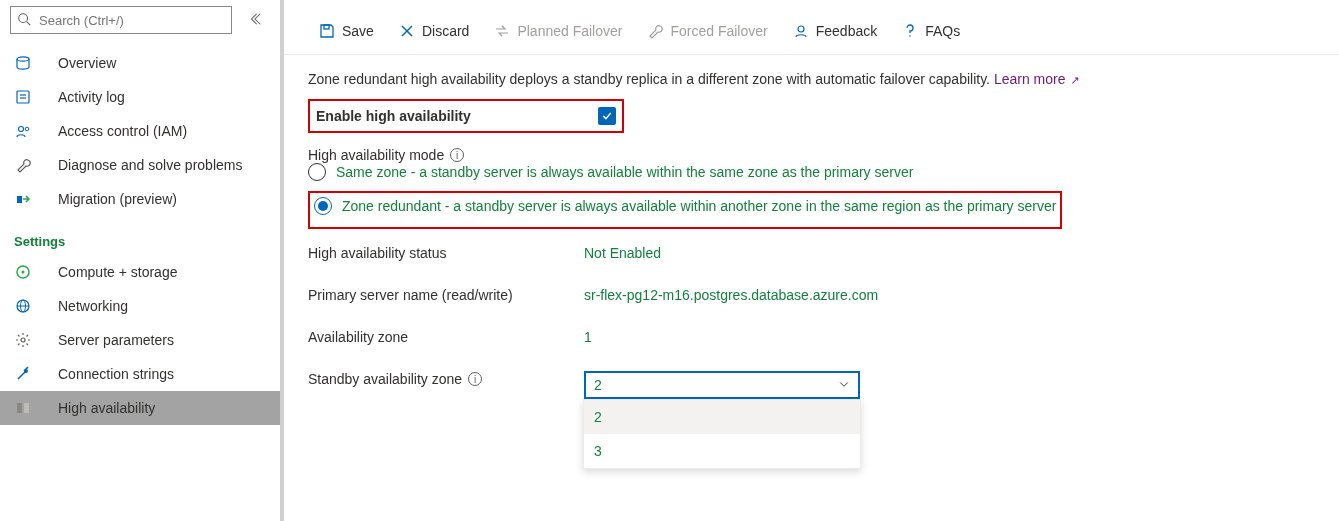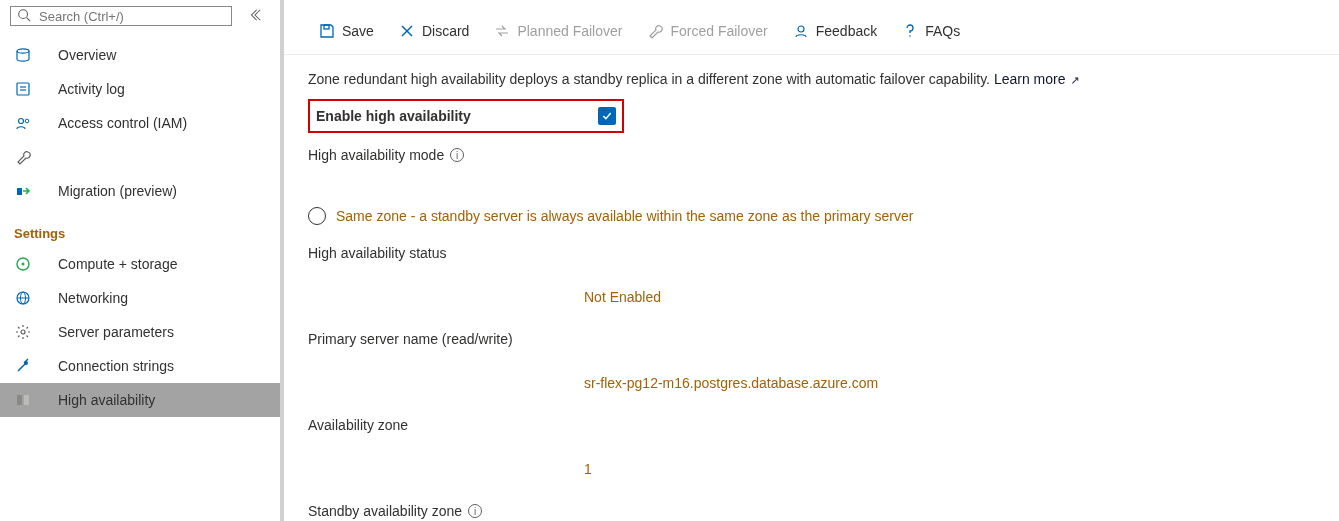--- a/index.html
+++ b/index.html
@@ -12,59 +12,59 @@
     height: 100%;
   }
   .page { display: flex; width: 1339px; height: 521px; }
   .sidebar {
     width: 280px; flex-shrink: 0;
     display: flex; flex-direction: column;
     position: relative;
   }
   .sidebar-top { padding: 6px 10px 8px 10px; display: flex; align-items: center; gap: 8px; }
   .search-box {
-    flex: 1; height: 20px; border: 1px solid #8a8886; background: #fff;
+    flex: 1; height: 28px; border: 1px solid #8a8886; background: #fff;
     display: flex; align-items: center; padding: 0 6px; gap: 6px;
   }
   .search-box input {
     border: none; outline: none; font-size: 13px; flex: 1; color: #605e5c;
   }
   .collapse-btn { width: 30px; text-align: center; color: #605e5c; cursor: pointer; }
   .nav { flex: 1; overflow: auto; padding-top: 4px; }
   .nav-item {
     display: flex; align-items: center; gap: 26px;
     padding: 8px 8px 8px 14px; font-size: 14px; color: #323130; cursor: pointer;
   }
   .nav-item.active { background: #a3a3a3; }
   .nav-item .icon { width: 18px; height: 18px; display: flex; align-items: center; justify-content: center; flex-shrink: 0; }
   .nav-heading {
-    padding: 18px 8px 6px 14px; font-size: 13px; font-weight: 600; color: #a16207;
+    padding: 18px 8px 6px 14px; font-size: 13px; font-weight: 600; color: #15803d;
   }
   .content-wrap {
     flex: 1; display: flex; flex-direction: column; min-width: 0; position: relative;
     border-left: 4px solid #d2d0ce;
   }
   .toolbar {
     display: flex; align-items: center; gap: 4px;
     padding: 18px 10px 10px 24px;
     border-bottom: 1px solid #edebe9;
   }
   .tb-btn {
     display: flex; align-items: center; gap: 6px; padding: 4px 10px; font-size: 14px; cursor: pointer;
   }
   .tb-btn.disabled { color: #a19f9d; cursor: default; }
   .tb-icon { width: 18px; height: 18px; display: flex; align-items: center; justify-content: center; }
   .main {
     flex: 1; padding: 16px 24px; overflow: visible; position: relative;
   }
   .desc { font-size: 14px; color: #323130; margin-bottom: 12px; }
-  .desc a { color: #0f172a; text-decoration: none; }
+  .desc a { color: #701a75; text-decoration: none; }
   .row { display: flex; align-items: flex-start; margin-bottom: 26px; }
   .row .label { width: 276px; flex-shrink: 0; font-size: 14px; color: #323130; display: flex; align-items: center; gap: 6px; }
-  .row .value { flex: 1; font-size: 14px; color: #a16207; margin-top: 44px; }
+  .row .value { flex: 1; font-size: 14px; color: #15803d; }
   .checkbox {
     width: 18px; height: 18px; border-radius: 2px; background: #0067b8;
     display: flex; align-items: center; justify-content: center;
   }
   .checkbox svg { width: 12px; height: 12px; }
   .highlight-enable {
     border: 2px solid #d40000; padding: 6px 6px; margin-bottom: 14px;
     display: inline-flex; align-items: center; width: 316px; font-weight: bold;
   }
   .highlight-enable .lbl { flex: 1; font-size: 14px; }
@@ -147,20 +147,21 @@
             </svg>
         </span>
         <span>Access control (IAM)</span>
       </div>
       <div class="nav-item">
         <span class="icon">
           <svg width="16" height="16" viewBox="0 0 16 16">
               <path d="M13 3 A3 3 0 0 0 9 7 L3 13 L5 15 L11 9 A3 3 0 0 0 13 3 Z" fill="none" stroke="#605e5c" stroke-width="1.2"></path>
             </svg>
         </span>
+        <span>Diagnose and solve problems</span>
       </div>
       <div class="nav-item">
         <span class="icon">
           <svg width="16" height="16" viewBox="0 0 16 16">
               <rect x="2" y="5" width="5" height="7" fill="#0067b8"></rect>
               <path d="M8 8 H14 M11 5 L14 8 L11 11" fill="none" stroke="#2aa84f" stroke-width="1.5"></path>
             </svg>
         </span>
         <span>Migration (preview)</span>
       </div>
@@ -289,20 +290,26 @@
 
       <div class="row" style="margin-bottom:10px;flex-direction:column;">
         <div class="label">
           <span>High availability mode</span>
           <span class="info-icon">i</span>
         </div>
         <div class="value radio-group">
           <div class="radio-row">
             <span class="radio"></span>
             <span>Same zone - a standby server is always available within the same zone as the primary server</span>
+          </div>
+          <div class="highlight-mode">
+            <div class="radio-row" style="margin-bottom:0;">
+              <span class="radio checked"></span>
+              <span>Zone redundant - a standby server is always available within another zone in the same region as the primary server</span>
+            </div>
           </div>
         </div>
       </div>
 
       <div class="row">
         <div class="label">High availability status</div>
         <div class="value">Not Enabled</div>
       </div>
 
       <div class="row">

